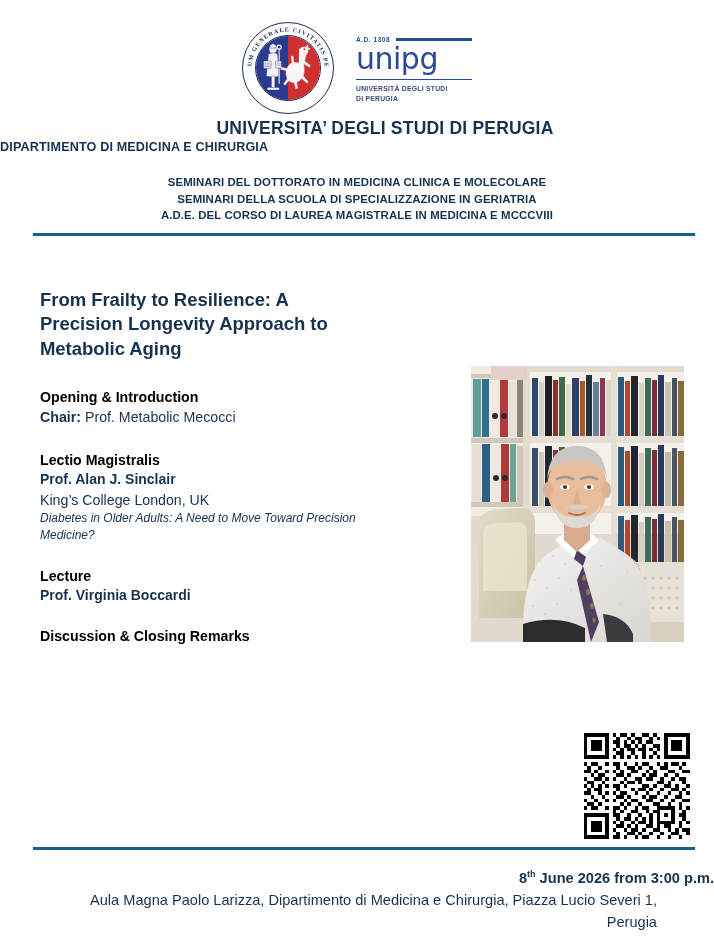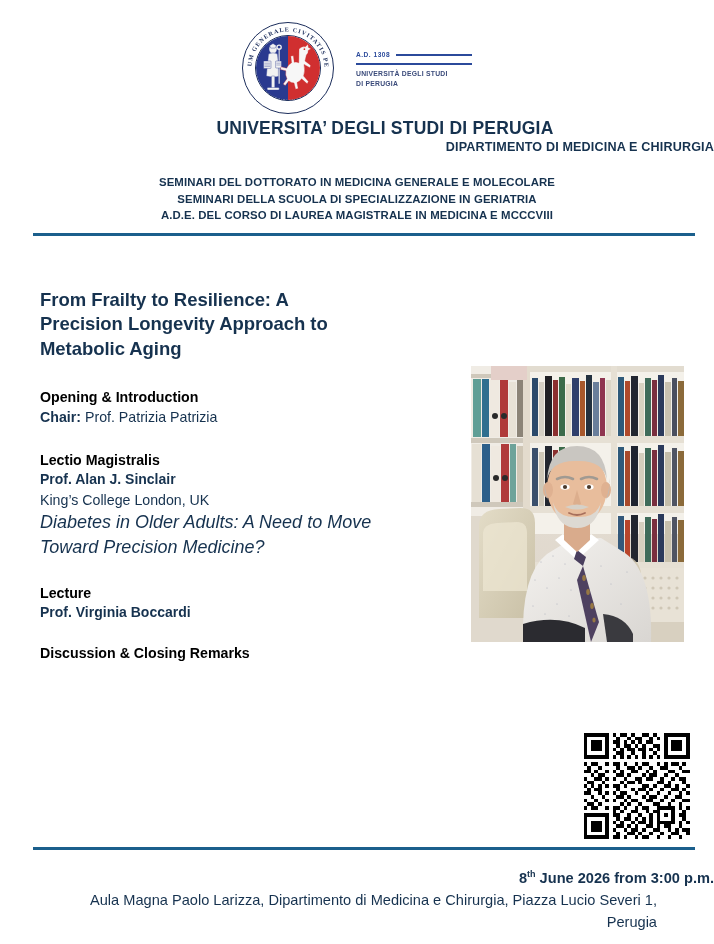--- a/index.html
+++ b/index.html
@@ -130,21 +130,21 @@
     font-weight: bold;
     letter-spacing: 0.2px;
     color: #16324f;
     padding-left: 28px;
   }
   .dept-title {
     position: absolute;
     top: 140px;
     left: 0;
     width: 714px;
-    text-align: right;
+    text-align: left;
     font-size: 12.6px;
     font-weight: bold;
     letter-spacing: 0.15px;
     color: #16324f;
   }
   .seminars {
     position: absolute;
     top: 174px;
     left: 0;
     width: 714px;
@@ -196,21 +196,21 @@
     line-height: 1.42;
     color: #16324f;
   }
   .block .plain {
     font-size: 14.2px;
     font-weight: normal;
     line-height: 1.42;
     color: #16324f;
   }
   .block .ital {
-    font-size: 18px;
+    font-size: 12px;
     font-style: italic;
     font-weight: normal;
     line-height: 1.42;
     color: #16324f;
     max-width: 340px;
   }
   .block .chair-line {
     font-size: 14.2px;
     line-height: 1.42;
     color: #16324f;
@@ -331,45 +331,46 @@
         </g>
       </svg>
     </div>
   </div>
 
   <div class="unipg">
     <div class="ad-row">
       <span class="ad-text">A.D. 1308</span>
       <span class="ad-rule"></span>
     </div>
+    <div class="word">unipg</div>
     <div class="rule2"></div>
     <div class="sub">
       <div>UNIVERSITÀ DEGLI STUDI</div>
       <div>DI PERUGIA</div>
     </div>
   </div>
 </div>
 
 <div class="uni-title">UNIVERSITA’ DEGLI STUDI DI PERUGIA</div>
 <div class="dept-title">DIPARTIMENTO DI MEDICINA E CHIRURGIA</div>
 <div class="seminars">
-  <div>SEMINARI DEL DOTTORATO IN MEDICINA GENERALE E MOLECOLARE</div>
+  <div>SEMINARI DEL DOTTORATO IN MEDICINA CLINICA E MOLECOLARE</div>
   <div>SEMINARI DELLA SCUOLA DI SPECIALIZZAZIONE IN GERIATRIA</div>
   <div>A.D.E. DEL CORSO DI LAUREA MAGISTRALE IN MEDICINA E MCCCVIII</div>
 </div>
 
 <div class="divider top"></div>
 
 <div class="main">
 
   <div class="talk-title">From Frailty to Resilience: A Precision Longevity Approach to Metabolic Aging</div>
 
   <div class="block">
     <div class="hd">Opening &amp; Introduction</div>
-    <div class="chair-line"><b>Chair:</b><span class="val"> Prof. Patrizia Patrizia</span></div>
+    <div class="chair-line"><b>Chair:</b><span class="val"> Prof. Metabolic Mecocci</span></div>
   </div>
 
   <div class="block">
     <div class="hd">Lectio Magistralis</div>
     <div class="nm">Prof. Alan J. Sinclair</div>
     <div class="plain">King’s College London, UK</div>
     <div class="ital">Diabetes in Older Adults: A Need to Move Toward Precision Medicine?</div>
   </div>
 
   <div class="block">

